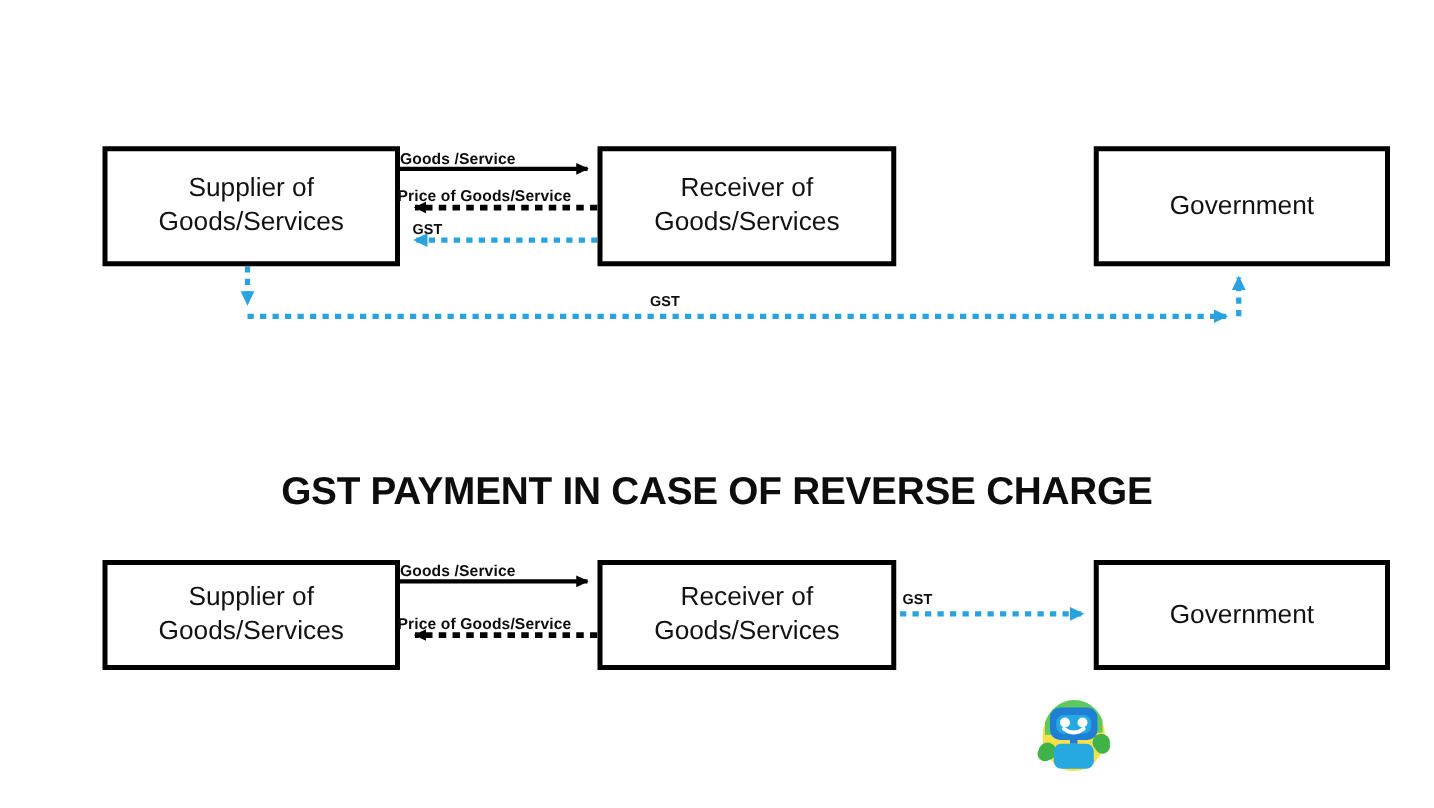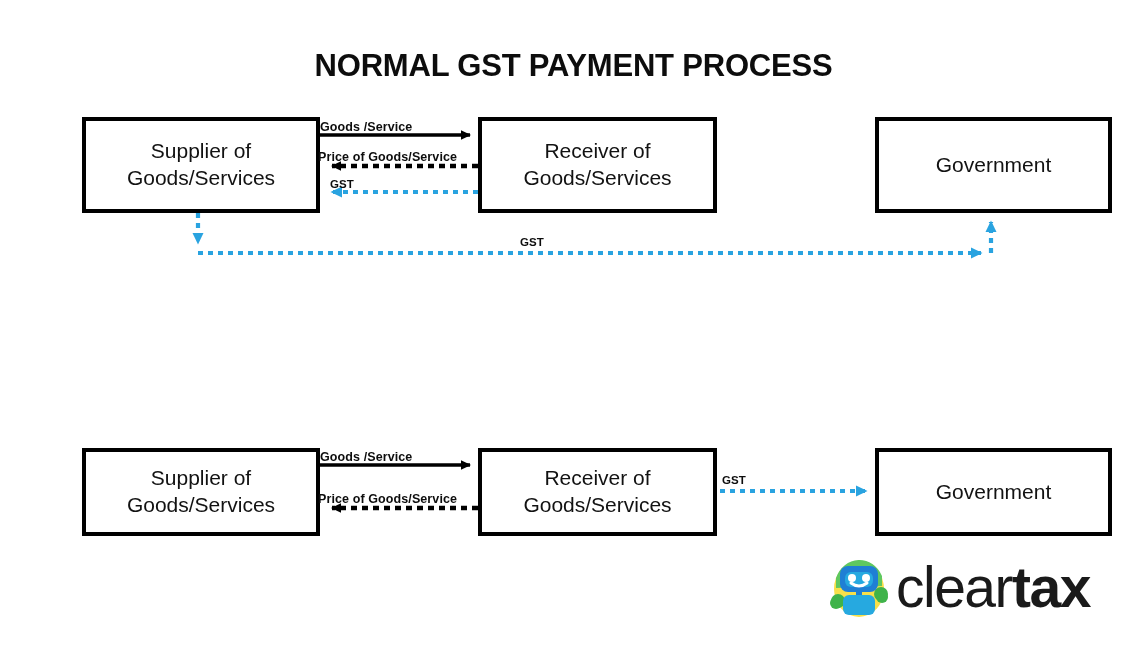--- a/index.html
+++ b/index.html
@@ -149,21 +149,20 @@
 
     <g>
       <line x1="478" y1="508" x2="332" y2="508" stroke="#000000" stroke-width="4.6" stroke-dasharray="6 5" marker-end="url(#ah-black-l)"></line>
     </g>
 
     <g>
       <line x1="720" y1="491" x2="866" y2="491" stroke="#29a3e0" stroke-width="4.2" stroke-dasharray="5 5" marker-end="url(#ah-blue)"></line>
     </g>
   </svg>
 
-  <div class="diagram-title" id="title-normal">NORMAL GST PAYMENT PROCESS</div>
 
   <div class="entity-box" id="n-supplier" style="left:82px; top:117px; width:238px; height:96px;">
     <span class="ln">Supplier of</span>
     <span class="ln">Goods/Services</span>
   </div>
 
   <div class="entity-box" id="n-receiver" style="left:478px; top:117px; width:239px; height:96px;">
     <span class="ln">Receiver of</span>
     <span class="ln">Goods/Services</span>
   </div>
@@ -173,20 +172,21 @@
   </div>
 
   <div class="edge-label" style="left:320px; top:120px; width:150px;">Goods /Service</div>
 
   <div class="edge-label" style="left:318px; top:150px; width:160px;">Price of Goods/Service</div>
 
   <div class="edge-label small" style="left:330px; top:178px; width:146px;">GST</div>
 
   <div class="edge-label small" style="left:520px; top:236px; width:140px;">GST</div>
 
+  <div class="diagram-title" id="title-reverse">GST PAYMENT IN CASE OF REVERSE CHARGE</div>
 
   <div class="entity-box" id="r-supplier" style="left:82px; top:448px; width:238px; height:88px;">
     <span class="ln">Supplier of</span>
     <span class="ln">Goods/Services</span>
   </div>
 
   <div class="entity-box" id="r-receiver" style="left:478px; top:448px; width:239px; height:88px;">
     <span class="ln">Receiver of</span>
     <span class="ln">Goods/Services</span>
   </div>
@@ -210,18 +210,15 @@
       <rect x="14" y="10" width="38" height="26" rx="8" fill="#1f7fd4"></rect>
       <rect x="19" y="16" width="28" height="15" rx="6" fill="#26a9e0"></rect>
       <circle cx="26" cy="22" r="4" fill="#ffffff"></circle>
       <circle cx="40" cy="22" r="4" fill="#ffffff"></circle>
       <path d="M25 27 Q33 33 41 27" stroke="#ffffff" stroke-width="3" fill="none" stroke-linecap="round"></path>
       <rect x="30" y="34" width="6" height="5" fill="#1f7fd4"></rect>
       <rect x="17" y="39" width="32" height="20" rx="6" fill="#26a9e0"></rect>
       <ellipse cx="10" cy="47" rx="6" ry="6" fill="#3fb34a"></ellipse>
       <ellipse cx="56" cy="41" rx="6" ry="6" fill="#3fb34a"></ellipse>
     </svg>
-    <div id="logo-word">
-      <span class="clear">clear</span><span class="tax">tax</span>
-    </div>
   </div>
 
 </div>
 
 </body></html>

